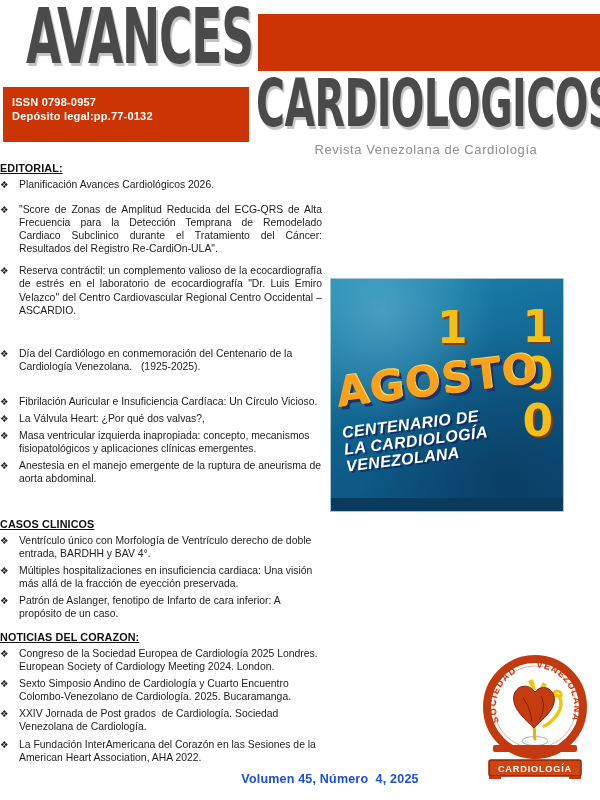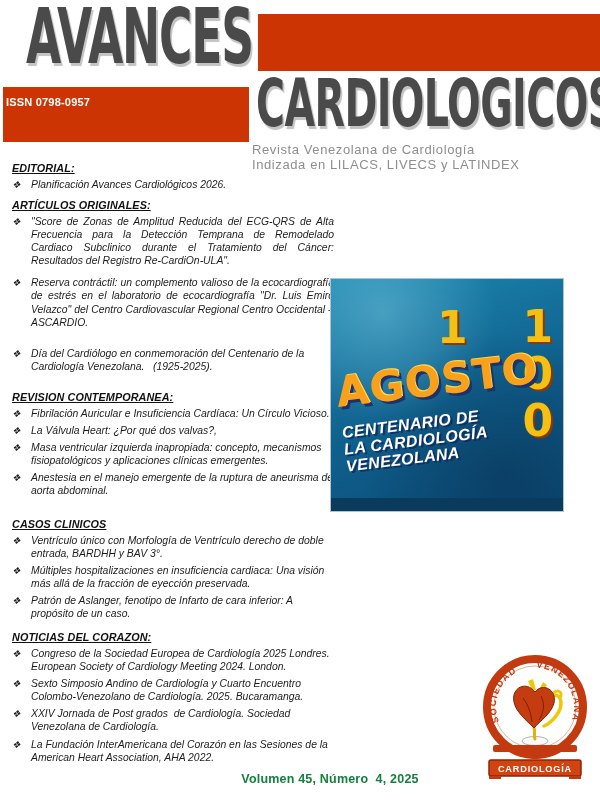--- a/index.html
+++ b/index.html
@@ -13,35 +13,35 @@
   .title-avances{
     position:absolute; left:26px; top:0px; margin:0; height:74px; line-height:74px;
     font-family:"DejaVu Sans", sans-serif; font-weight:bold; font-size:76px;
     letter-spacing:-2px; color:#4a4a4a; white-space:nowrap;
     transform:scaleX(.60); transform-origin:left top;
     text-shadow:3px 3px 1px #c4c4c4;
   }
   .issn-box{
     position:absolute; left:3px; top:87px; width:246px; height:55px; background:#cc3503;
     color:#ffffff; font-weight:bold; font-size:11px; line-height:14px;
-    padding:8px 0 0 3px; box-sizing:border-box; letter-spacing:.2px;
+    padding:8px 0 0 9px; box-sizing:border-box; letter-spacing:.2px;
   }
   .title-cardio{
     position:absolute; left:256px; top:68px; margin:0; height:72px; line-height:72px;
     font-family:"DejaVu Sans", sans-serif; font-weight:bold; font-size:66px;
     letter-spacing:-1px; color:#4a4a4a; white-space:nowrap;
     transform:scaleX(.60); transform-origin:left top;
     text-shadow:3px 3px 1px #c4c4c4;
   }
   .subtitle{
-    position:absolute; left:252px; top:142px; width:348px; 
+    position:absolute; left:252px; top:142px; width:348px; text-align:center;
     color:#8e8e8e; font-size:13px; line-height:15px; letter-spacing:.6px; white-space:nowrap;
   }
   
-  .sec{position:absolute; left:12px; width:322px;font-style:italic;}
+  .sec{position:absolute; left:0; width:322px;}
   #sec-0{top:162px} #sec-1{top:199px} #sec-2{top:343px}
   #sec-3{top:391px} #sec-4{top:518px} #sec-5{top:631px}
   .sec-h{
     margin:0 0 3px 0; font-size:10.8px; font-weight:bold; color:#111;
     text-decoration:underline; letter-spacing:.1px;
   }
   .item{display:flex; gap:6px; margin-top:4px; font-size:10.4px; line-height:13.1px; color:#1c1c1c;}
   .bullet{flex:0 0 13px; font-size:9.5px; line-height:13.1px; color:#222;}
   .item-text{flex:1;}
   #sec-1 .item{margin-top:9px;}
@@ -78,53 +78,52 @@
     position:absolute; left:10px; top:145px;
     font-weight:bold; font-style:italic; font-size:16px; line-height:17px;
     letter-spacing:.4px; color:#ffffff; white-space:nowrap;
     transform:rotate(-7deg); transform-origin:left top;
     text-shadow:2px 2px 0 rgba(18,40,92,.85);
   }
   
   .logo{position:absolute; left:480px; top:648px;}
   .footer{
     position:absolute; left:60px; right:0; top:772px; text-align:center;
-    font-weight:bold; font-size:12.5px; color:#15803d; letter-spacing:.2px;
+    font-weight:bold; font-size:12.5px; color:#1d4ed8; letter-spacing:.2px;
   }
 </style>
 </head>
 <body>
 
 <div class="page">
 
   <div class="top-red-block"></div>
   <h1 class="title-avances">AVANCES</h1>
 
   <div class="issn-box">
     <div>ISSN 0798-0957</div>
+    <div>Depósito legal:pp.77-0132</div>
   </div>
   <h1 class="title-cardio">CARDIOLOGICOS</h1>
 
   <div class="subtitle">
     <div>Revista Venezolana de Cardiología</div>
-    <div>Indizada en LILACS, LIVECS y LATINDEX</div>
   </div>
 
   <section class="sec" id="sec-0">
     <h2 class="sec-h">EDITORIAL:</h2>
     <div class="items">
         <div class="item">
           <span class="bullet">❖</span>
           <span class="item-text">Planificación Avances Cardiológicos 2026.</span>
         </div>
       </div>
   </section>
 
   <section class="sec" id="sec-1">
-    <h2 class="sec-h">ARTÍCULOS ORIGINALES:</h2>
     <div class="items">
         <div class="item">
           <span class="bullet">❖</span>
           <span class="item-text">"Score de Zonas de Amplitud Reducida del ECG-QRS de Alta Frecuencia para la Detección Temprana de Remodelado Cardiaco Subclinico durante el Tratamiento del Cáncer: Resultados del Registro Re-CardiOn-ULA".</span>
         </div>
         <div class="item">
           <span class="bullet">❖</span>
           <span class="item-text">Reserva contráctil: un complemento valioso de la ecocardiografía de estrés en el laboratorio de ecocardiografía "Dr. Luis Emiro Velazco" del Centro Cardiovascular Regional Centro Occidental – ASCARDIO.</span>
         </div>
       </div>
@@ -133,21 +132,20 @@
   <section class="sec" id="sec-2">
     <div class="items">
         <div class="item">
           <span class="bullet">❖</span>
           <span class="item-text">Día del Cardiólogo en conmemoración del Centenario de la Cardiología Venezolana.&nbsp;&nbsp; (1925-2025).</span>
         </div>
       </div>
   </section>
 
   <section class="sec" id="sec-3">
-    <h2 class="sec-h">REVISION CONTEMPORANEA:</h2>
     <div class="items">
         <div class="item">
           <span class="bullet">❖</span>
           <span class="item-text">Fibrilación Auricular e Insuficiencia Cardíaca: Un Círculo Vicioso.</span>
         </div>
         <div class="item">
           <span class="bullet">❖</span>
           <span class="item-text">La Válvula Heart: ¿Por qué dos valvas?,</span>
         </div>
         <div class="item">
@@ -159,21 +157,21 @@
           <span class="item-text">Anestesia en el manejo emergente de la ruptura de aneurisma de aorta abdominal.</span>
         </div>
       </div>
   </section>
 
   <section class="sec" id="sec-4">
     <h2 class="sec-h">CASOS CLINICOS</h2>
     <div class="items">
         <div class="item">
           <span class="bullet">❖</span>
-          <span class="item-text">Ventrículo único con Morfología de Ventrículo derecho de doble entrada, BARDHH y BAV 3°.</span>
+          <span class="item-text">Ventrículo único con Morfología de Ventrículo derecho de doble entrada, BARDHH y BAV 4°.</span>
         </div>
         <div class="item">
           <span class="bullet">❖</span>
           <span class="item-text">Múltiples hospitalizaciones en insuficiencia cardiaca: Una visión más allá de la fracción de eyección preservada.</span>
         </div>
         <div class="item">
           <span class="bullet">❖</span>
           <span class="item-text">Patrón de Aslanger, fenotipo de Infarto de cara inferior: A propósito de un caso.</span>
         </div>
       </div>

